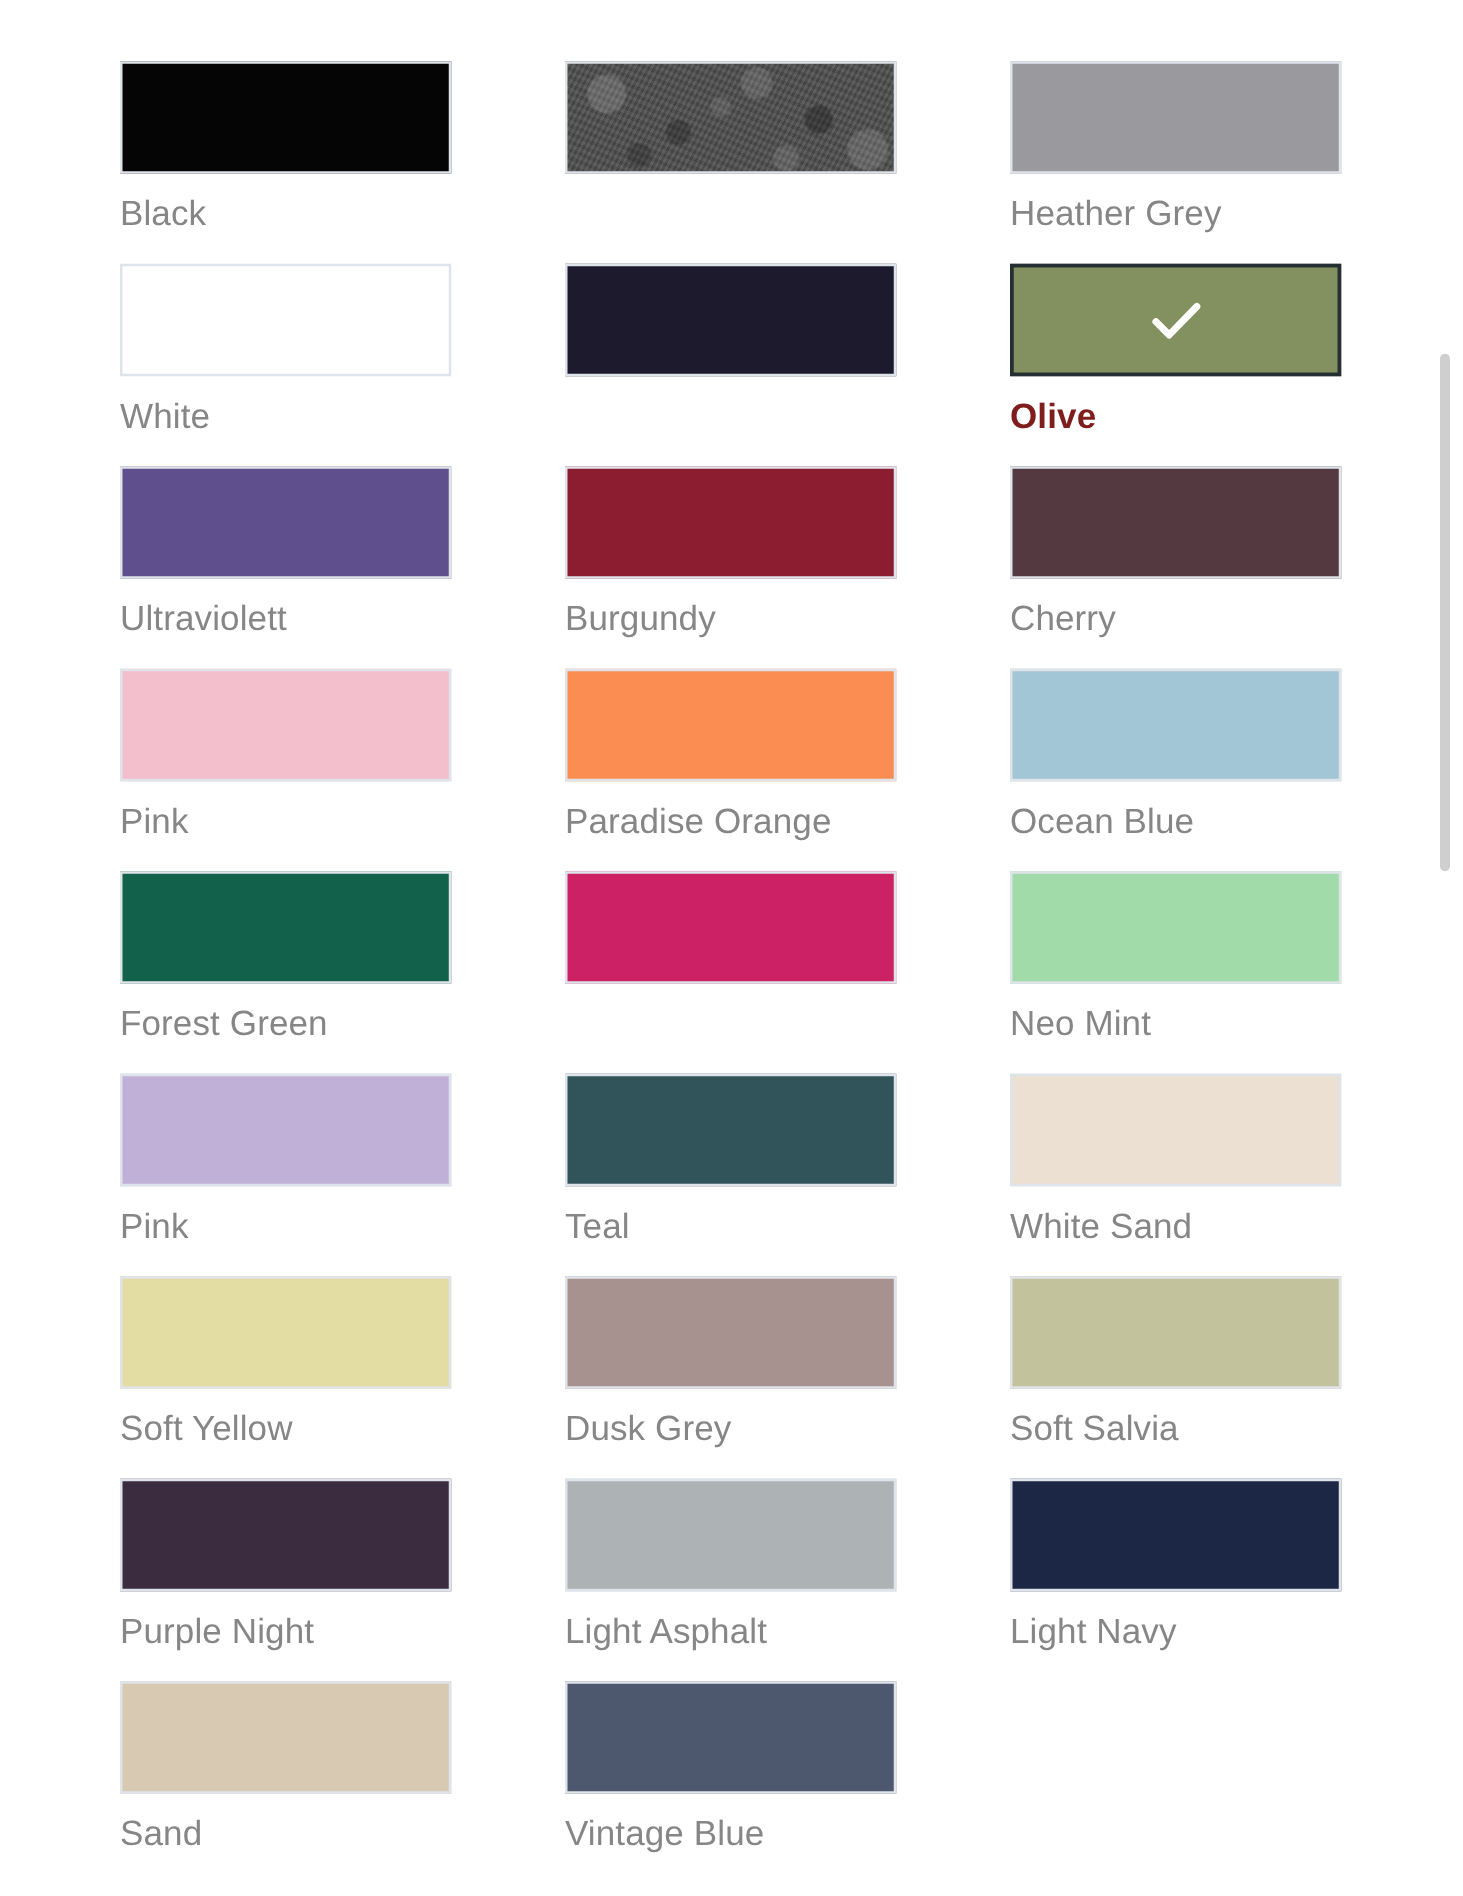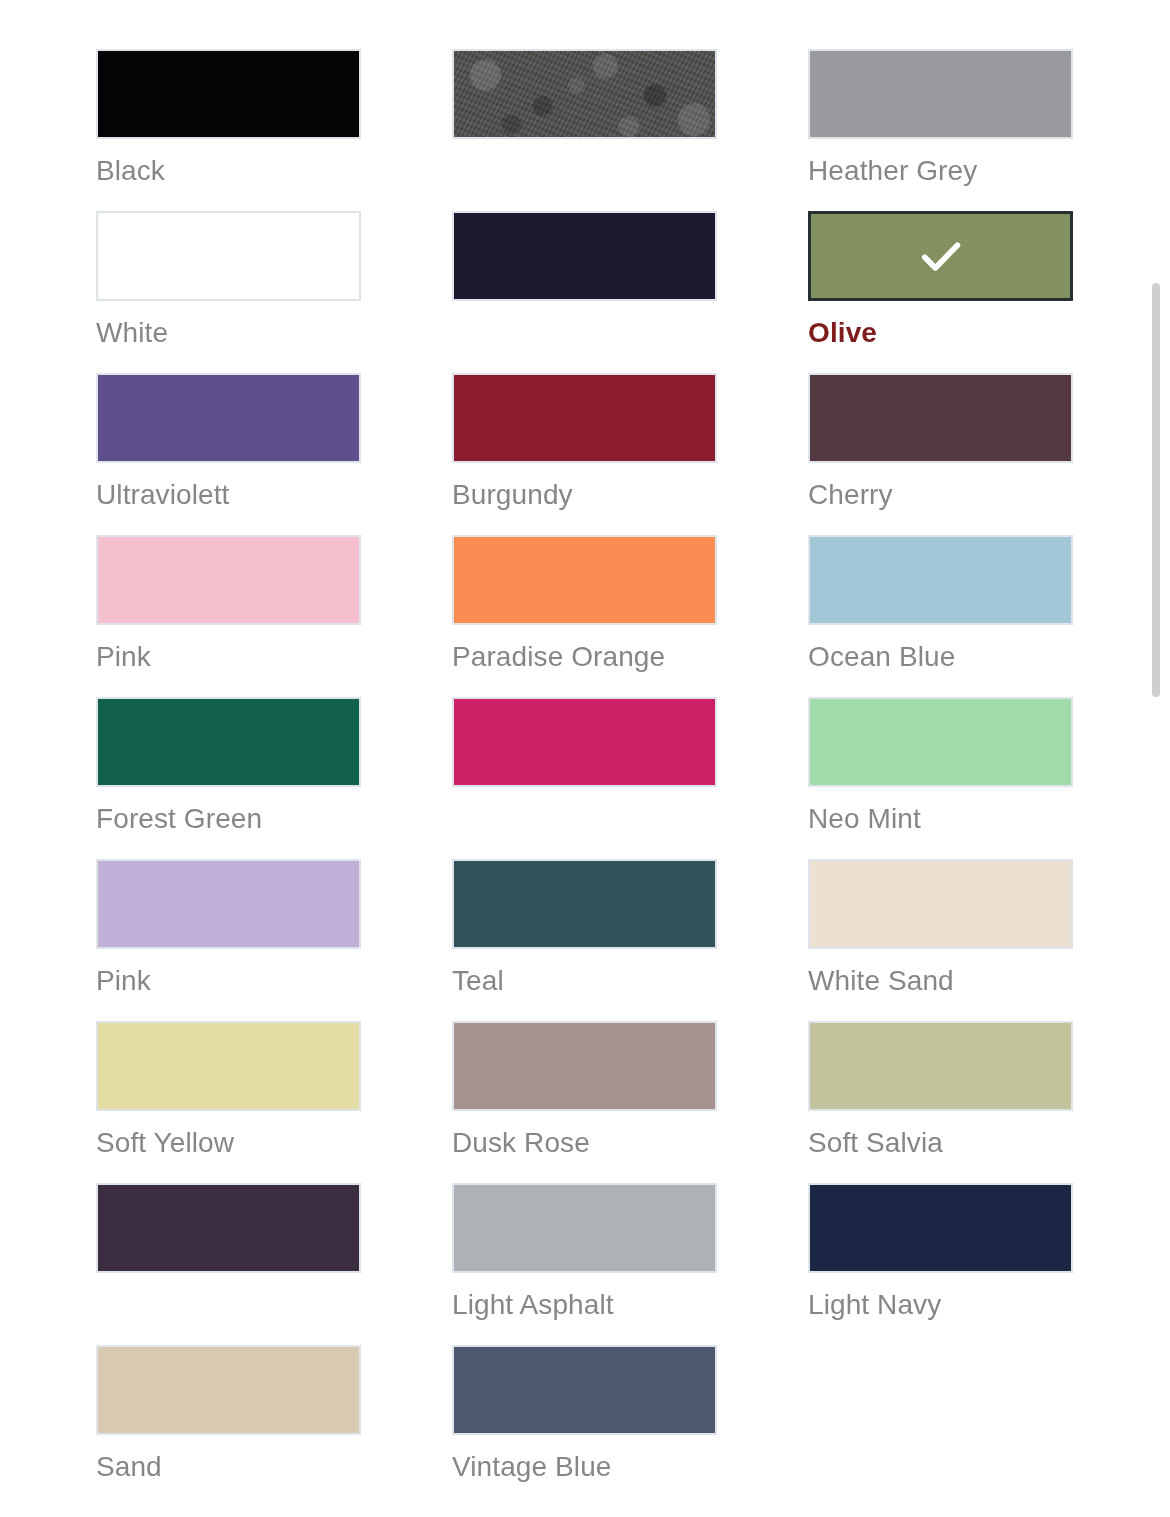--- a/index.html
+++ b/index.html
@@ -194,28 +194,29 @@
       <div class="swatch-option">
         <div class="swatch-chip" style="background: rgb(235, 224, 210);"></div>
         <div class="swatch-label">White Sand</div>
       </div>
       <div class="swatch-option">
         <div class="swatch-chip" style="background: rgb(227, 221, 164);"></div>
         <div class="swatch-label">Soft Yellow</div>
       </div>
       <div class="swatch-option">
         <div class="swatch-chip" style="background: rgb(168, 146, 143);"></div>
-        <div class="swatch-label">Dusk Rose</div>
+        <div class="swatch-label">Dusk Grey</div>
       </div>
       <div class="swatch-option">
         <div class="swatch-chip" style="background: rgb(194, 194, 156);"></div>
         <div class="swatch-label">Soft Salvia</div>
       </div>
       <div class="swatch-option">
         <div class="swatch-chip" style="background: rgb(60, 44, 64);"></div>
+        <div class="swatch-label">Purple Night</div>
       </div>
       <div class="swatch-option">
         <div class="swatch-chip" style="background: rgb(173, 179, 181);"></div>
         <div class="swatch-label">Light Asphalt</div>
       </div>
       <div class="swatch-option">
         <div class="swatch-chip" style="background: rgb(28, 38, 69);"></div>
         <div class="swatch-label">Light Navy</div>
       </div>
       <div class="swatch-option">

